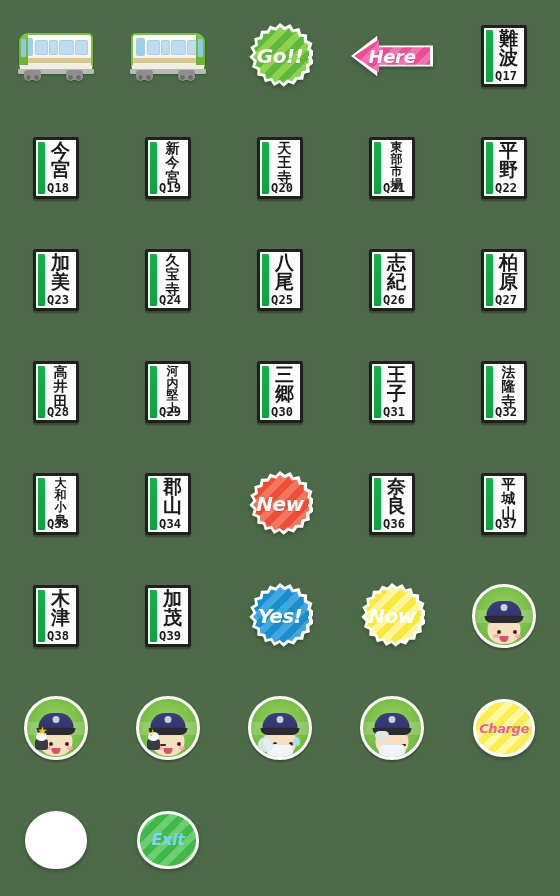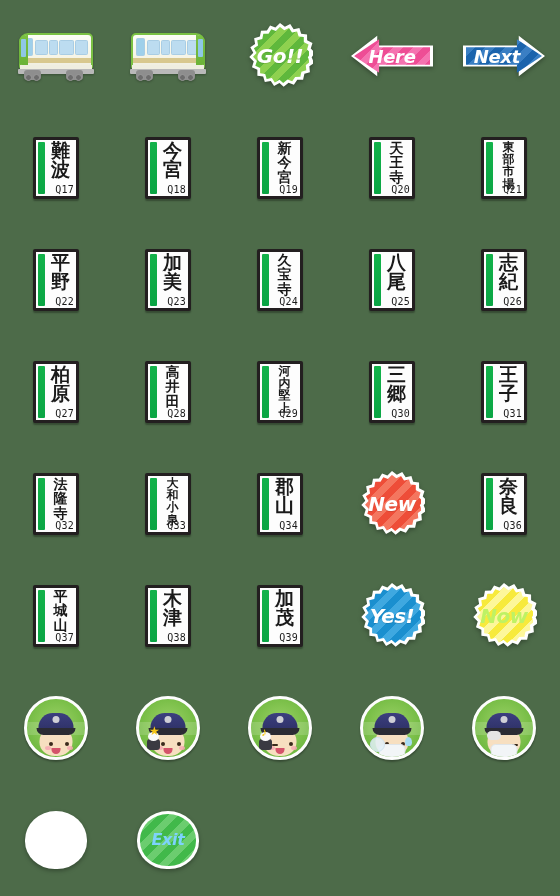--- a/index.html
+++ b/index.html
@@ -104,22 +104,22 @@
     color:#1a1a1a;
     font-weight:700;
     text-align:center;
     line-height:1.02;
     letter-spacing:0;
   }
   .sign .kanji span{display:block;}
   .sign .code{
     position:absolute;left:11px;right:2px;bottom:1px;
     font-family:"DejaVu Sans Mono", monospace;
-    font-size:10px;font-weight:400;color:#1a1a1a;
-    text-align:right;letter-spacing:.2px;
+    font-size:12px;font-weight:700;color:#1a1a1a;
+    text-align:left;letter-spacing:.2px;
   }
   
   .k2 span{font-size:19px;}
   .k3 span{font-size:14px;}
   .k4 span{font-size:12px;}
 
   
   .burst{
     position:relative;width:66px;height:66px;
     display:flex;align-items:center;justify-content:center;
@@ -326,27 +326,20 @@
       </div>
     </div>
     <div class="cell">
       <div class="arrow left">
         <div class="shellw"></div>
         <div class="fill" style="background: repeating-linear-gradient(135deg, rgb(238, 77, 149) 0px, rgb(238, 77, 149) 7px, rgb(245, 115, 176) 7px, rgb(245, 115, 176) 14px);"></div>
         <div class="label" style="color: rgb(255, 255, 255);">Here</div>
       </div>
     </div>
     <div class="cell">
-      <div class="arrow right">
-        <div class="shellw"></div>
-        <div class="fill" style="background: repeating-linear-gradient(135deg, rgb(27, 100, 173) 0px, rgb(27, 100, 173) 7px, rgb(58, 127, 196) 7px, rgb(58, 127, 196) 14px);"></div>
-        <div class="label" style="color: rgb(255, 255, 255);">Next</div>
-      </div>
-    </div>
-    <div class="cell">
       <div class="sign">
         <div class="bar"></div>
         <div class="txtwrap">
           <div class="kanji k2">
             <span>難</span>
             <span>波</span>
           </div>
         </div>
         <div class="code">Q17</div>
       </div>
@@ -626,21 +619,21 @@
       <div class="burst">
         <div class="outer" style="clip-path: polygon(50% 0%, 57.4% 5.7%, 65.5% 1.7%, 70.7% 9.3%, 79.4% 7.6%, 82.1% 16.3%, 91% 17.3%, 91.1% 26.3%, 99.2% 30.2%, 96.6% 38.8%, 103% 45%, 98% 52%, 101.5% 60.5%, 94.5% 65.5%, 95.3% 74.5%, 87% 77%, 85% 85.8%, 76.2% 86%, 71% 93.5%, 63% 90.5%, 55.5% 96.5%, 49.2% 91%, 41% 95.5%, 36% 88%, 27% 89.5%, 24.5% 81%, 15.7% 79.8%, 15.7% 70.8%, 7.5% 67%, 10.2% 58.5%, 3.5% 51.5%, 9.5% 45%, 5% 36.8%, 12.2% 31.8%, 10.8% 23%, 19.5% 20.5%, 21.2% 11.7%, 30.2% 11.5%, 35% 3.8%, 43% 7%);"></div>
         <div class="inner" style="clip-path: polygon(50% 0%, 57.4% 5.7%, 65.5% 1.7%, 70.7% 9.3%, 79.4% 7.6%, 82.1% 16.3%, 91% 17.3%, 91.1% 26.3%, 99.2% 30.2%, 96.6% 38.8%, 103% 45%, 98% 52%, 101.5% 60.5%, 94.5% 65.5%, 95.3% 74.5%, 87% 77%, 85% 85.8%, 76.2% 86%, 71% 93.5%, 63% 90.5%, 55.5% 96.5%, 49.2% 91%, 41% 95.5%, 36% 88%, 27% 89.5%, 24.5% 81%, 15.7% 79.8%, 15.7% 70.8%, 7.5% 67%, 10.2% 58.5%, 3.5% 51.5%, 9.5% 45%, 5% 36.8%, 12.2% 31.8%, 10.8% 23%, 19.5% 20.5%, 21.2% 11.7%, 30.2% 11.5%, 35% 3.8%, 43% 7%); background: repeating-linear-gradient(135deg, rgb(26, 143, 207) 0px, rgb(26, 143, 207) 7px, rgb(63, 168, 224) 7px, rgb(63, 168, 224) 14px);"></div>
         <div class="label" style="color: rgb(255, 255, 255); text-shadow: rgba(0, 0, 0, 0.1) 0px 1px 0px;">Yes!</div>
       </div>
     </div>
     <div class="cell">
       <div class="burst">
         <div class="outer" style="clip-path: polygon(50% 0%, 57.4% 5.7%, 65.5% 1.7%, 70.7% 9.3%, 79.4% 7.6%, 82.1% 16.3%, 91% 17.3%, 91.1% 26.3%, 99.2% 30.2%, 96.6% 38.8%, 103% 45%, 98% 52%, 101.5% 60.5%, 94.5% 65.5%, 95.3% 74.5%, 87% 77%, 85% 85.8%, 76.2% 86%, 71% 93.5%, 63% 90.5%, 55.5% 96.5%, 49.2% 91%, 41% 95.5%, 36% 88%, 27% 89.5%, 24.5% 81%, 15.7% 79.8%, 15.7% 70.8%, 7.5% 67%, 10.2% 58.5%, 3.5% 51.5%, 9.5% 45%, 5% 36.8%, 12.2% 31.8%, 10.8% 23%, 19.5% 20.5%, 21.2% 11.7%, 30.2% 11.5%, 35% 3.8%, 43% 7%);"></div>
         <div class="inner" style="clip-path: polygon(50% 0%, 57.4% 5.7%, 65.5% 1.7%, 70.7% 9.3%, 79.4% 7.6%, 82.1% 16.3%, 91% 17.3%, 91.1% 26.3%, 99.2% 30.2%, 96.6% 38.8%, 103% 45%, 98% 52%, 101.5% 60.5%, 94.5% 65.5%, 95.3% 74.5%, 87% 77%, 85% 85.8%, 76.2% 86%, 71% 93.5%, 63% 90.5%, 55.5% 96.5%, 49.2% 91%, 41% 95.5%, 36% 88%, 27% 89.5%, 24.5% 81%, 15.7% 79.8%, 15.7% 70.8%, 7.5% 67%, 10.2% 58.5%, 3.5% 51.5%, 9.5% 45%, 5% 36.8%, 12.2% 31.8%, 10.8% 23%, 19.5% 20.5%, 21.2% 11.7%, 30.2% 11.5%, 35% 3.8%, 43% 7%); background: repeating-linear-gradient(135deg, rgb(247, 234, 60) 0px, rgb(247, 234, 60) 7px, rgb(253, 247, 154) 7px, rgb(253, 247, 154) 14px);"></div>
-        <div class="label" style="color: #bef264; text-shadow: none;">Now</div>
+        <div class="label" style="color: #ffffff; text-shadow: none;">Now</div>
       </div>
     </div>
     <div class="cell">
       <div class="face">
         <div class="band"></div>
         <div class="head"></div>
         <div class="cap"></div>
         <div class="badge"></div>
         <div class="brim"></div>
         <div class="eye eyeL"></div>
@@ -707,20 +700,27 @@
         <div class="brim"></div>
         <div class="eye eyeL closed"></div>
         <div class="eye eyeR closed"></div>
         <div class="mask"></div>
         <div class="hair"></div>
       </div>
     </div>
     <div class="cell">
       <div class="round">
         <div class="shell"></div>
+        <div class="fill" style="background: repeating-linear-gradient(135deg, rgb(249, 239, 82) 0px, rgb(249, 239, 82) 7px, rgb(253, 248, 162) 7px, rgb(253, 248, 162) 14px);"></div>
+        <div class="label sm" style="color: rgb(242, 91, 160);">Charge</div>
+      </div>
+    </div>
+    <div class="cell">
+      <div class="round">
+        <div class="shell"></div>
         <div class="fill"></div>
         <div class="label lg" style="color: rgb(255, 255, 255);">Break</div>
       </div>
     </div>
     <div class="cell">
       <div class="round">
         <div class="shell"></div>
         <div class="fill" style="background: repeating-linear-gradient(135deg, rgb(65, 185, 74) 0px, rgb(65, 185, 74) 7px, rgb(107, 205, 111) 7px, rgb(107, 205, 111) 14px);"></div>
         <div class="label lg" style="color: #7dd3fc;">Exit</div>
       </div>

